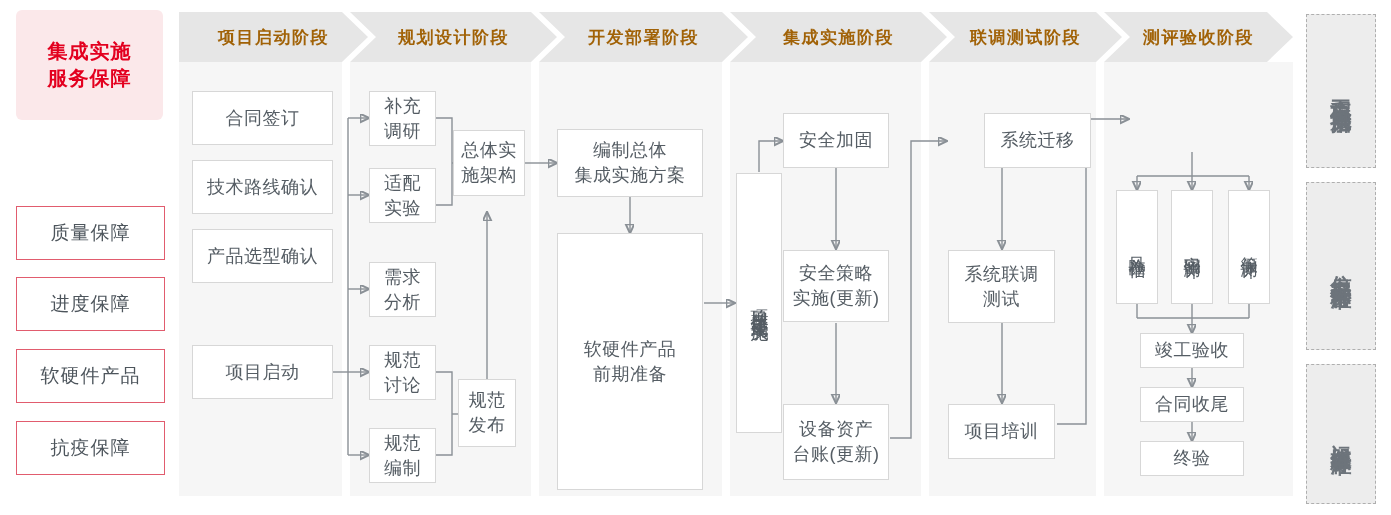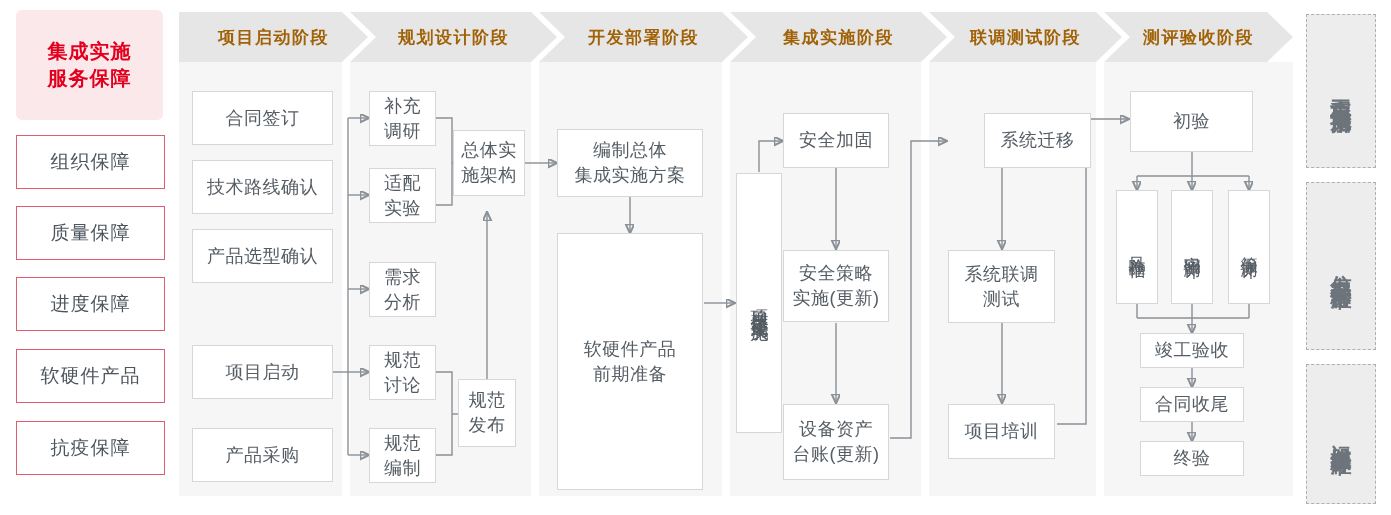--- a/index.html
+++ b/index.html
@@ -46,21 +46,20 @@
 </head>
 <body>
 
 <div id="root">
 
   <div class="rail">
     <div class="rail-title">
       <div>集成实施</div>
       <div>服务保障</div>
     </div>
-    <div class="rail-item" style="top:125px">组织保障</div>
     <div class="rail-item" style="top:196px">质量保障</div>
     <div class="rail-item" style="top:267px">进度保障</div>
     <div class="rail-item" style="top:339px">软硬件产品</div>
     <div class="rail-item" style="top:411px">抗疫保障</div>
   </div>
 
   <div class="col" style="left:179px;width:163px;height:434px"></div>
   <div class="col" style="left:350px;width:181px;height:434px"></div>
   <div class="col" style="left:539px;width:183px;height:434px"></div>
   <div class="col" style="left:730px;width:191px;height:434px"></div>
@@ -140,21 +139,20 @@
     <path d="M1192,304 L1192,333" marker-end="url(#ah)"></path>
 
     <path d="M1192,367 L1192,387" marker-end="url(#ah)"></path>
     <path d="M1192,421 L1192,441" marker-end="url(#ah)"></path>
   </svg>
 
   <div class="node" style="left:192px;top:91px;width:141px;height:54px">合同签订</div>
   <div class="node" style="left:192px;top:160px;width:141px;height:54px">技术路线确认</div>
   <div class="node" style="left:192px;top:229px;width:141px;height:54px">产品选型确认</div>
   <div class="node" style="left:192px;top:345px;width:141px;height:54px">项目启动</div>
-  <div class="node" style="left:192px;top:428px;width:141px;height:54px">产品采购</div>
 
   <div class="node" style="left:369px;top:91px;width:67px;height:55px">
     <div><span>补充</span><br>
          <span>调研</span></div>
   </div>
   <div class="node" style="left:369px;top:168px;width:67px;height:55px">
     <div><span>适配</span><br>
          <span>实验</span></div>
   </div>
   <div class="node" style="left:369px;top:262px;width:67px;height:55px">
@@ -198,21 +196,20 @@
          <span>台账(更新)</span></div>
   </div>
 
   <div class="node" style="left:984px;top:113px;width:107px;height:55px">系统迁移</div>
   <div class="node" style="left:948px;top:250px;width:107px;height:73px">
     <div><span>系统联调</span><br>
          <span>测试</span></div>
   </div>
   <div class="node" style="left:948px;top:404px;width:107px;height:55px">项目培训</div>
 
-  <div class="node" style="left:1130px;top:91px;width:123px;height:61px">初验</div>
   <div class="node vert sm" style="left:1116px;top:190px;width:42px;height:114px">风险评估</div>
   <div class="node vert sm" style="left:1171px;top:190px;width:42px;height:114px">密码测评</div>
   <div class="node vert sm" style="left:1228px;top:190px;width:42px;height:114px">等保测评</div>
   <div class="node" style="left:1140px;top:333px;width:104px;height:35px">竣工验收</div>
   <div class="node" style="left:1140px;top:441px;width:104px;height:35px">终验</div>
   <div class="node" style="left:1140px;top:387px;width:104px;height:35px">合同收尾</div>
 
   <div class="std" style="left:1306px;top:14px;width:70px;height:154px">
     <div class="vtxt">工程项目实施指引</div>
   </div>

